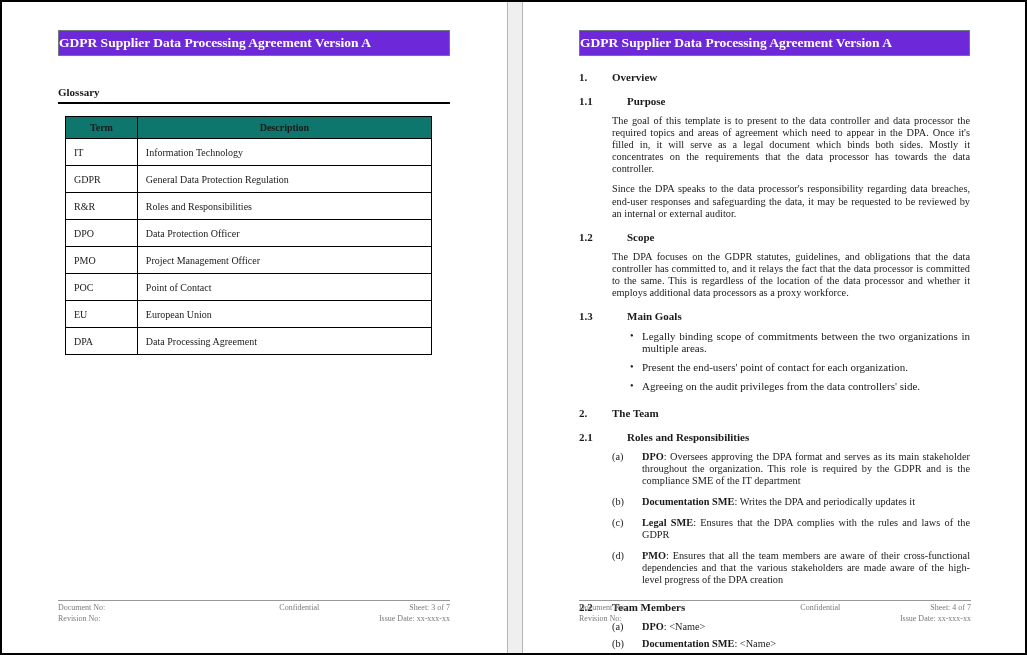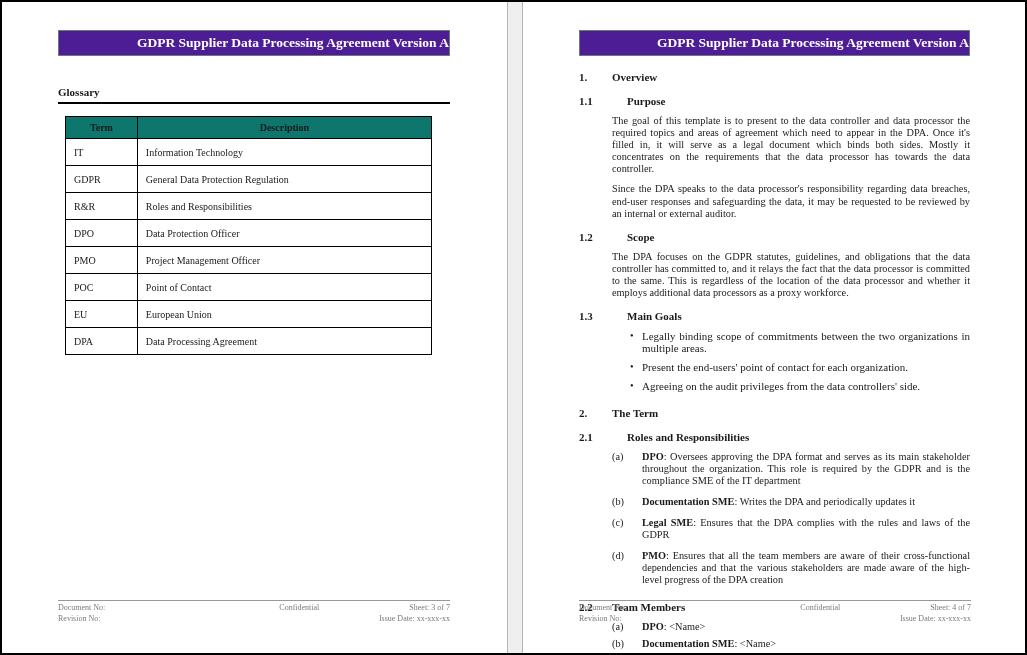--- a/index.html
+++ b/index.html
@@ -15,22 +15,22 @@
     background: #efefef; border-left: 1px solid #b5b5b5; border-right: 1px solid #b5b5b5;
   }
   .page {
     position: absolute; top: 0; height: 651px; background: #fff;
     padding: 28px 57px 0 56px;
   }
   .page-left  { left: 0;   width: 505px; }
   .page-right { left: 521px; width: 504px; }
 
   .banner {
-    height: 26px; line-height: 24px; text-align: right;
-    background: #4c1d95; border: 1px solid #6f7780;
+    height: 26px; line-height: 24px; text-align: left;
+    background: #6d28d9; border: 1px solid #6f7780;
     color: #ffffff; font-weight: bold; font-size: 13.5px;
   }
 
   .glossary-heading {
     margin-top: 30px; font-size: 11px; font-weight: bold;
     border-bottom: 2px solid #000; padding-bottom: 4px;
   }
 
   table.glossary {
     margin-top: 12px; margin-left: 7px;
@@ -180,21 +180,21 @@
         <span class="glyph">•</span>
         <div class="btxt">Present the end-users' point of contact for each organization.</div>
       </div>
       <div class="bullet-row">
         <span class="glyph">•</span>
         <div class="btxt">Agreeing on the audit privileges from the data controllers' side.</div>
       </div>
 
       <div class="sec-h" style="margin-top:14px">
         <span class="num">2.</span>
-        <span>The Term</span>
+        <span>The Team</span>
       </div>
 
       <div class="sec-h mt-md">
         <span class="num">2.1</span>
         <span>Roles and Responsibilities</span>
       </div>
       <div class="letter-row">
         <span class="lbl">(a)</span>
         <div class="ltxt"><span class="term">DPO</span><span>: Oversees approving the DPA format and serves as its main stakeholder throughout the organization. This role is required by the GDPR and is the compliance SME of the IT department</span></div>
       </div>

